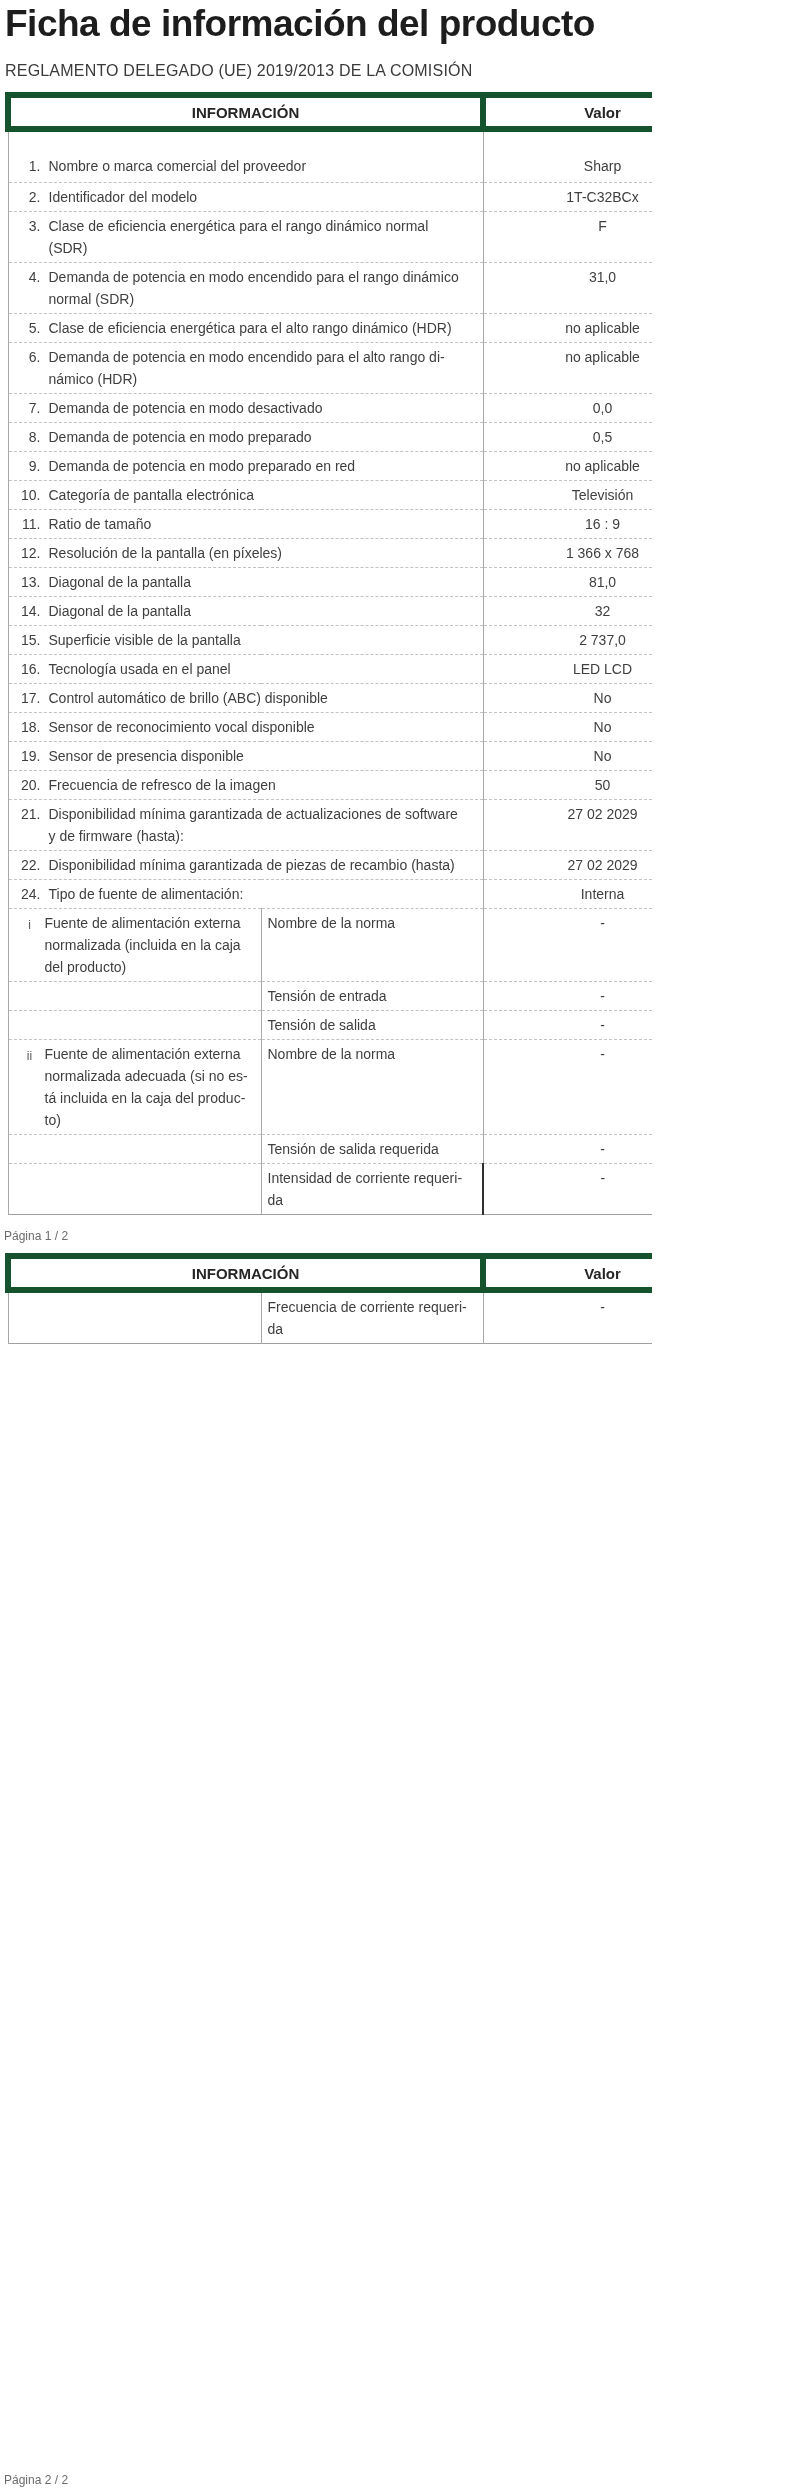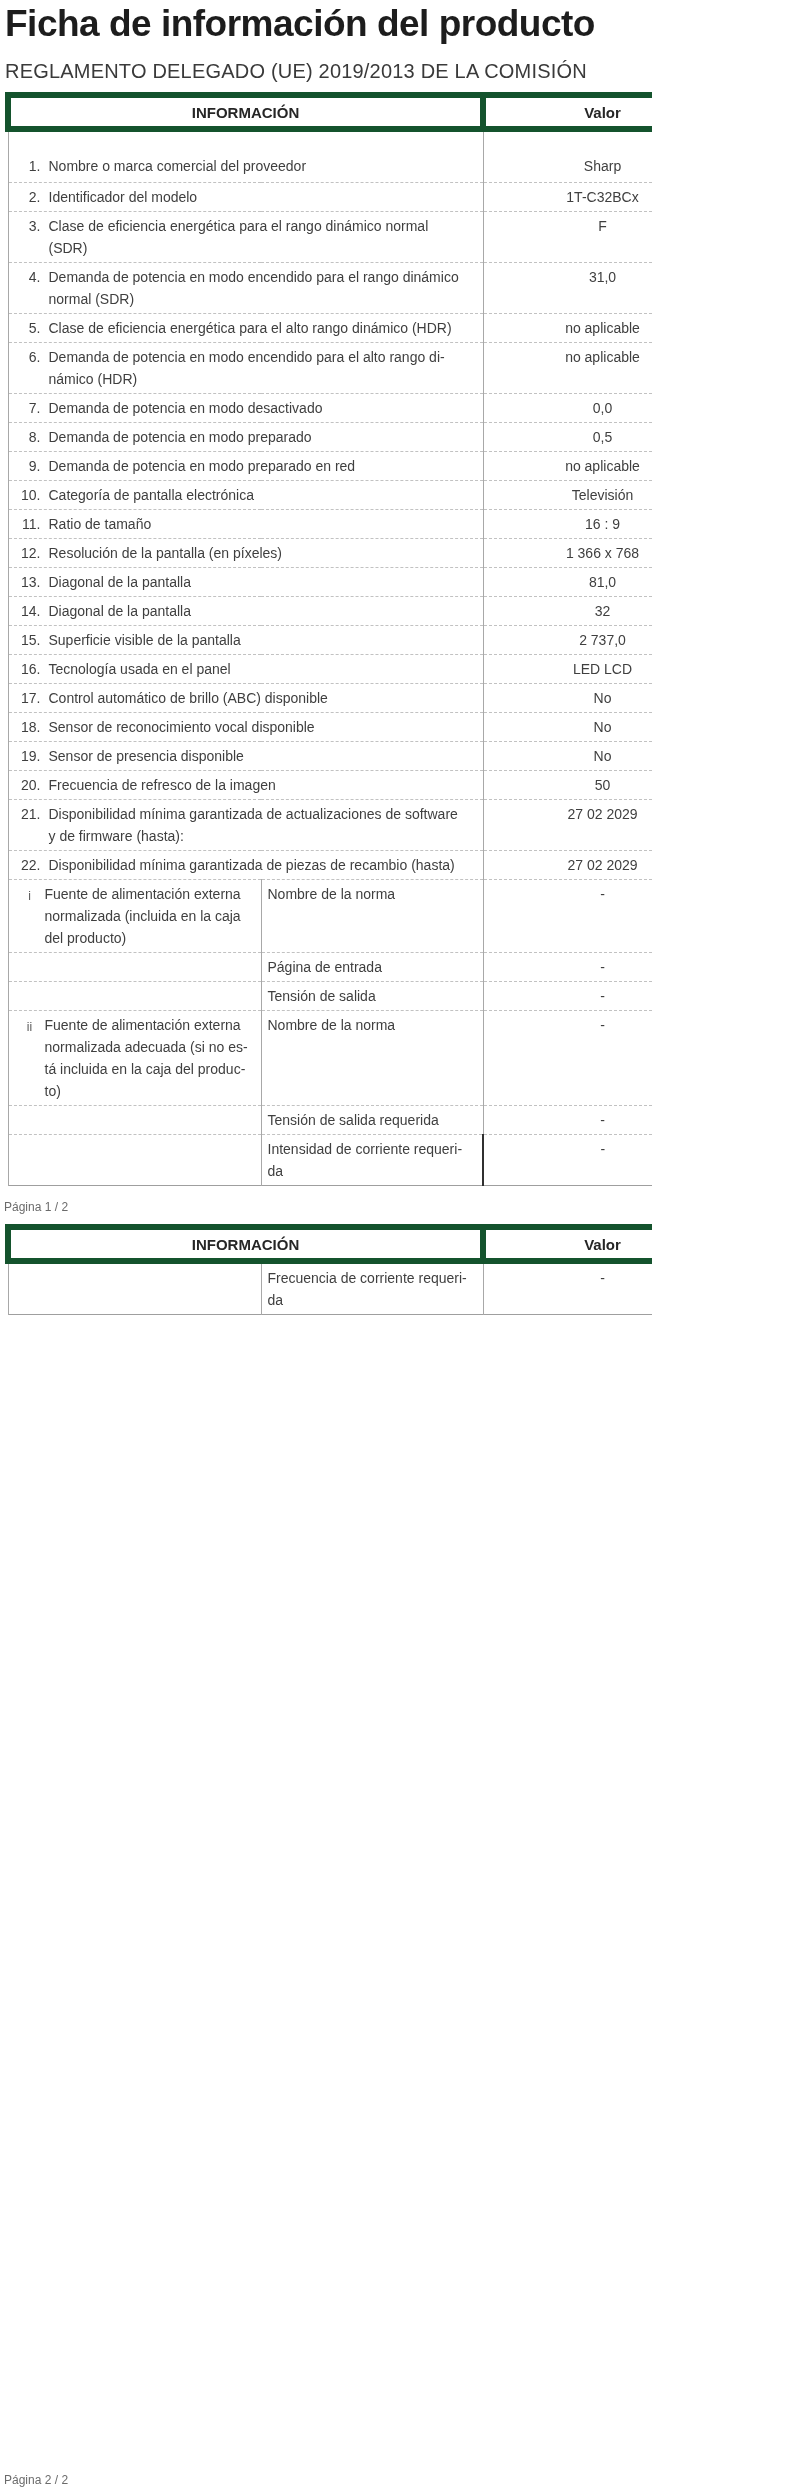--- a/index.html
+++ b/index.html
@@ -7,21 +7,21 @@
   .page {
     width:652px; height:2489px; overflow:hidden;
     display:flex; flex-direction:column; align-items:flex-start;
     background:#ffffff;
   }
   .doc-title {
     margin:2px 0 0 5px; font-size:37px; line-height:44px;
     font-weight:bold; letter-spacing:-0.5px; color:#1d1d1d;
   }
   .doc-subtitle {
-    margin:15px 0 11px 5px; font-size:20px; line-height:20px;
+    margin:15px 0 11px 5px; font-size:16px; line-height:20px;
     color:#3a3a3a; letter-spacing:0.2px;
   }
   table.info-table {
     margin-left:5px; border-collapse:collapse; table-layout:fixed;
     width:791px; border:1px solid #9f9f9f;
   }
   table.info-table th {
     border:6px solid #14532d; background:#ffffff;
     font-size:15px; font-weight:bold; color:#262626;
     text-align:center; padding:4px 2px; height:20px;
@@ -182,30 +182,35 @@
 y de firmware (hasta):</span></div></td>
           <td class="cell-value">27 02 2029</td>
           <td class="cell-unit"></td>
         </tr>
         <tr>
           <td class="cell-label" colspan="2"><div class="labwrap"><span class="num">22.</span><span class="lab">Disponibilidad mínima garantizada de piezas de recambio (hasta)</span></div></td>
           <td class="cell-value">27 02 2029</td>
           <td class="cell-unit"></td>
         </tr>
         <tr>
+          <td class="cell-label" colspan="2"><div class="labwrap"><span class="num">24.</span><span class="lab">Tipo de fuente de alimentación:</span></div></td>
+          <td class="cell-value">Interna</td>
+          <td class="cell-unit"></td>
+        </tr>
+        <tr>
           <td class="cell-sub-a"><div class="labwrap"><span class="marker">i</span><span class="lab">Fuente de alimentación externa
 normalizada (incluida en la caja
 del producto)</span></div></td>
           <td class="cell-sub-b">Nombre de la norma</td>
           <td class="cell-value">-</td>
           <td class="cell-unit"></td>
         </tr>
         <tr>
           <td class="cell-sub-a"><div class="labwrap"><span class="marker"></span><span class="lab"></span></div></td>
-          <td class="cell-sub-b">Página de entrada</td>
+          <td class="cell-sub-b">Tensión de entrada</td>
           <td class="cell-value">-</td>
           <td class="cell-unit">V</td>
         </tr>
         <tr>
           <td class="cell-sub-a"><div class="labwrap"><span class="marker"></span><span class="lab"></span></div></td>
           <td class="cell-sub-b">Tensión de salida</td>
           <td class="cell-value">-</td>
           <td class="cell-unit">V</td>
         </tr>
         <tr>

